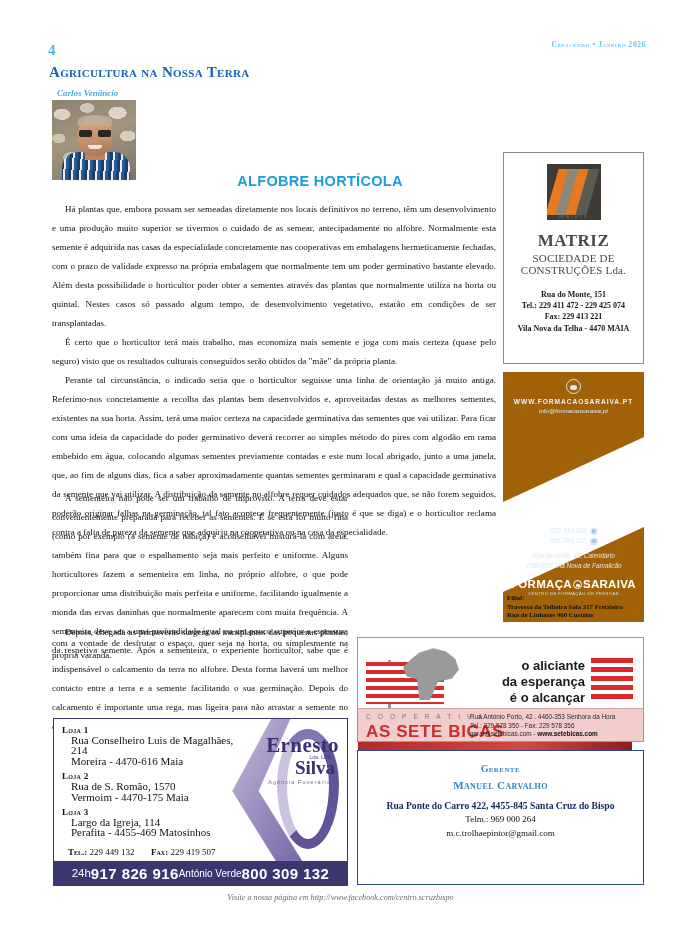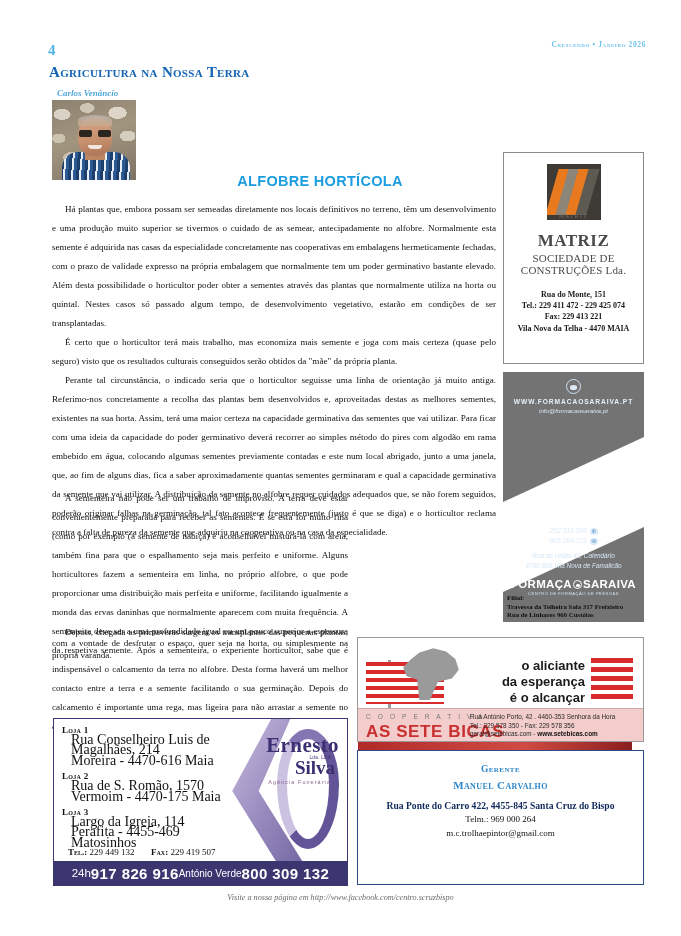--- a/index.html
+++ b/index.html
@@ -169,21 +169,21 @@
   .matriz-addr {
     margin-top:13px;
     font-family:"Liberation Serif", serif;
     font-size:8px; line-height:11.2px; font-weight:bold; color:#1a1a1a;
   }
 
   
   .ad-saraiva {
     position:absolute; left:503px; top:372px;
     width:141px; height:250px;
-    background:#737373; overflow:hidden;text-decoration:underline;
+    background:#a16207; overflow:hidden;text-decoration:underline;
   }
   .sar-white-wedge {
     position:absolute; left:0; top:0; width:100%; height:100%;
     background:#ffffff;
     clip-path: polygon(100% 26%, 100% 62%, 0% 88%, 0% 52%);
   }
   .sar-top {
     position:absolute; top:7px; left:0; right:0; text-align:center; z-index:3;
   }
   .sar-eye {
@@ -352,21 +352,21 @@
   }
   .ern-lojas { position:absolute; left:8px; top:6px; width:185px; }
   .ern-loja-h {
     font-family:"Liberation Serif", serif;
     font-size:9px; font-weight:bold; color:#111;
     font-variant: small-caps; letter-spacing:.3px; margin-top:5px;
   }
   .ern-loja-h:first-child { margin-top:0; }
   .ern-line {
     font-family:"Liberation Serif", serif;
-    font-size:14px; color:#111; line-height:10.4px; padding-left:9px;
+    font-size:11px; color:#111; line-height:10.4px; padding-left:9px;
   }
   .ern-tel {
     position:absolute; left:14px; top:128px;
     font-family:"Liberation Serif", serif;
     font-size:9px; color:#111;
   }
   .ern-tel .lbl { font-weight:bold; font-variant:small-caps; }
   .ern-tel .gap { display:inline-block; width:12px; }
   .ern-swoosh {
     position:absolute; right:-4px; top:-6px; width:132px; height:150px;

